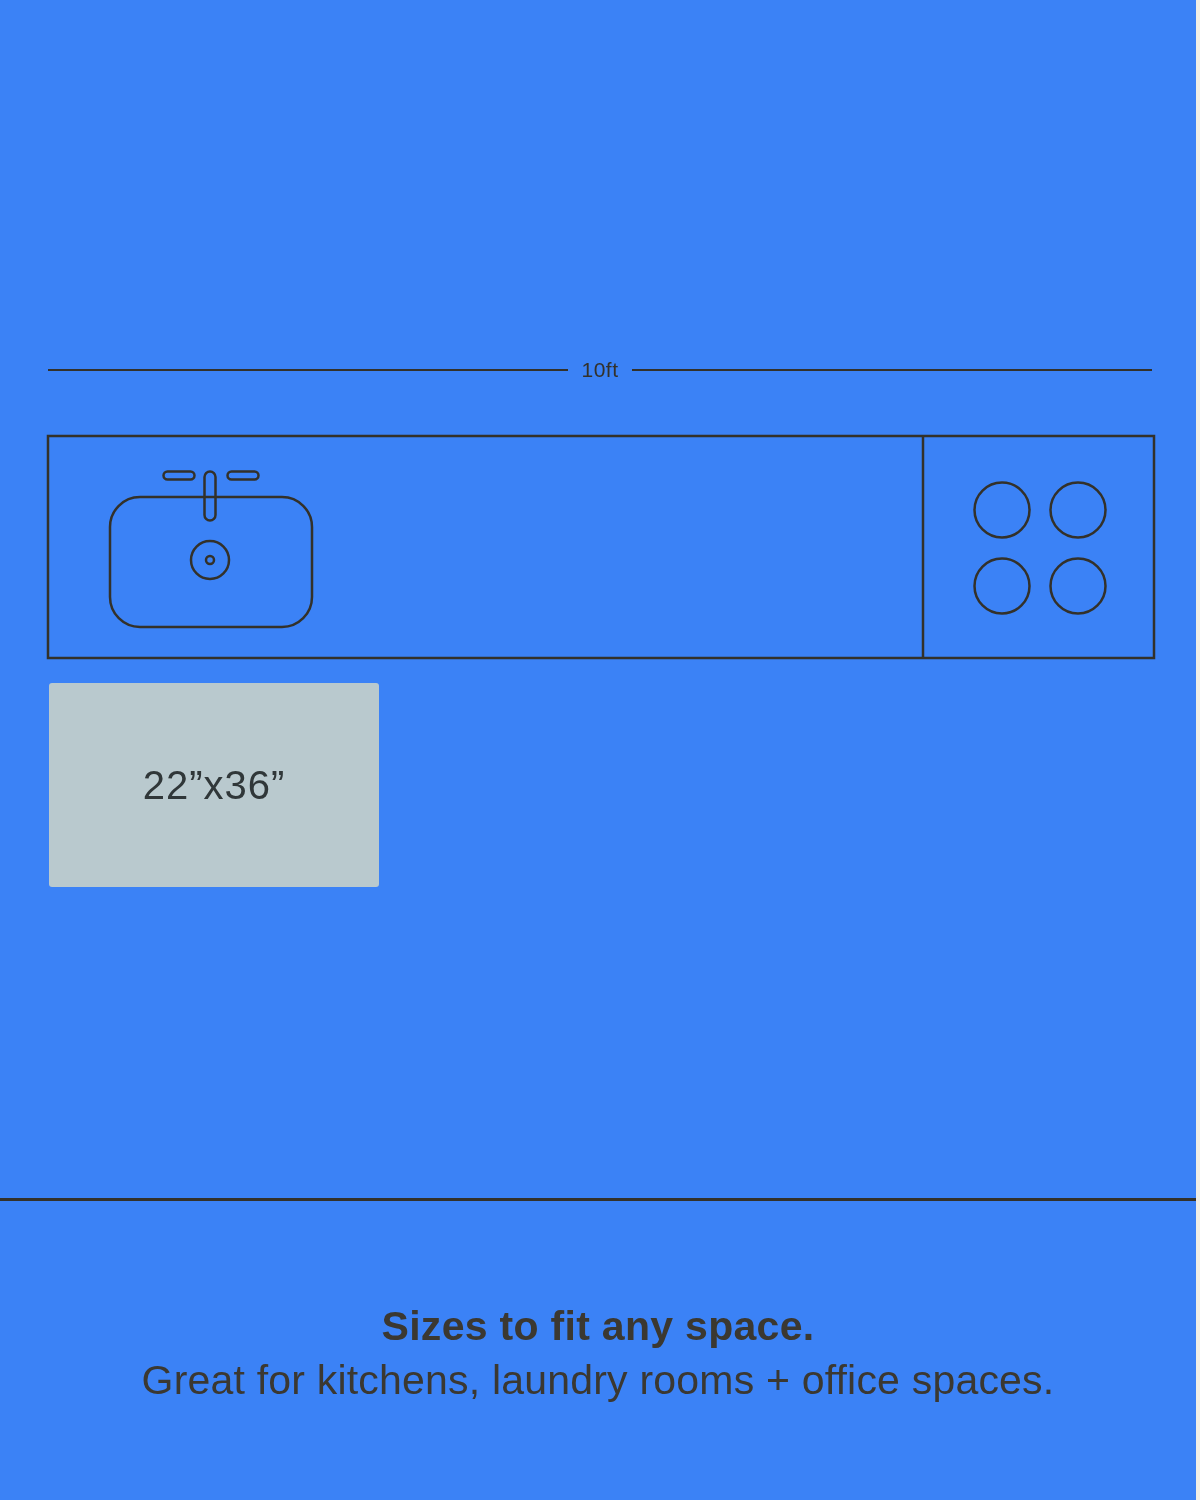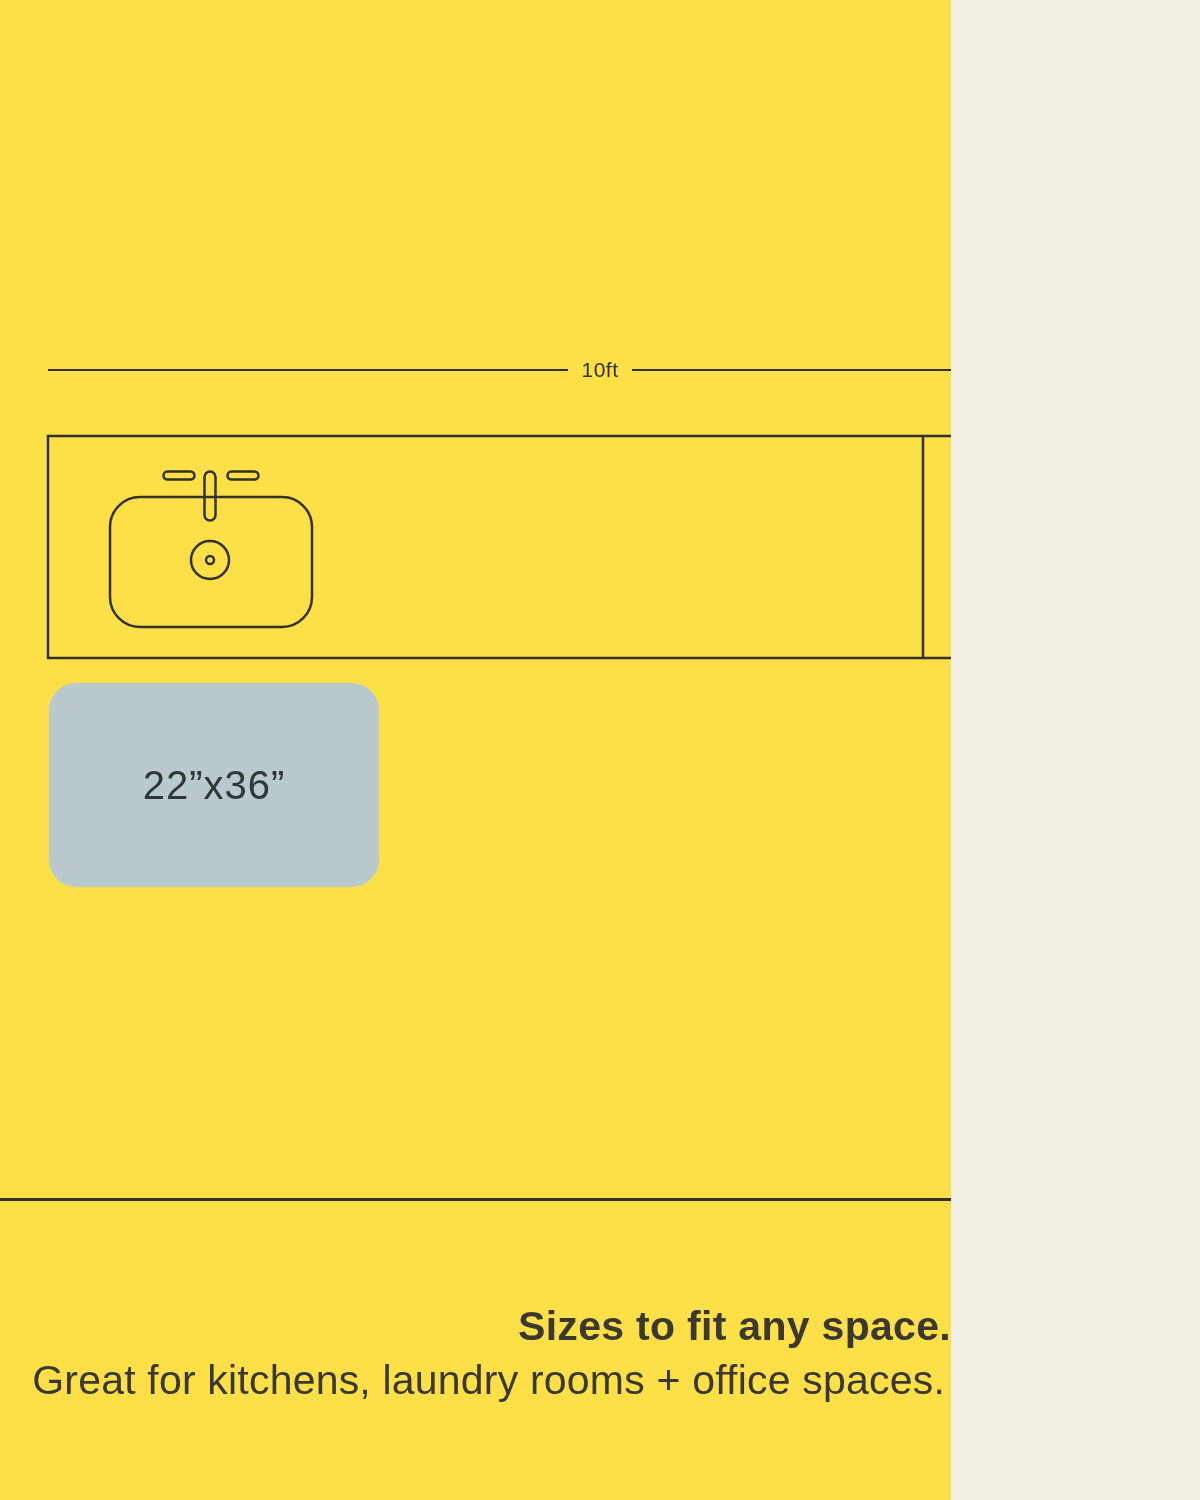--- a/index.html
+++ b/index.html
@@ -2,23 +2,23 @@
 <html><head>
 <meta charset="utf-8">
 <style>
   html, body {
     margin: 0;
     padding: 0;
     background: #f2efe5;
   }
   .canvas {
     position: relative;
-    width: 951px;
+    width: 1196px;
     height: 1500px;
-    background: #fde047;
+    background: #3b82f6;
     font-family: "Liberation Sans", sans-serif;
     overflow: hidden;
   }
 
   
   .measure-row {
     position: absolute;
     left: 48px;
     top: 357px;
     width: 1104px;
@@ -51,21 +51,21 @@
   }
 
   
   .mat {
     position: absolute;
     left: 49px;
     top: 683px;
     width: 330px;
     height: 204px;
     background: #b9c9ce;
-    border-radius: 27px;
+    border-radius: 3px;
     display: flex;
     align-items: center;
     justify-content: center;
   }
   .mat-label {
     font-size: 40px;
     font-weight: 400;
     color: #303739;
     letter-spacing: 1px;
   }
@@ -79,21 +79,21 @@
     height: 3px;
     background: #33312a;
   }
 
   
   .caption {
     position: absolute;
     left: 0;
     right: 0;
     top: 1302px;
-    text-align: right;
+    text-align: center;
     color: #3b3831;
   }
   .caption-title {
     margin: 0;
     font-size: 41px;
     font-weight: 700;
     line-height: 48px;
     letter-spacing: 0.3px;
   }
   .caption-subtitle {

